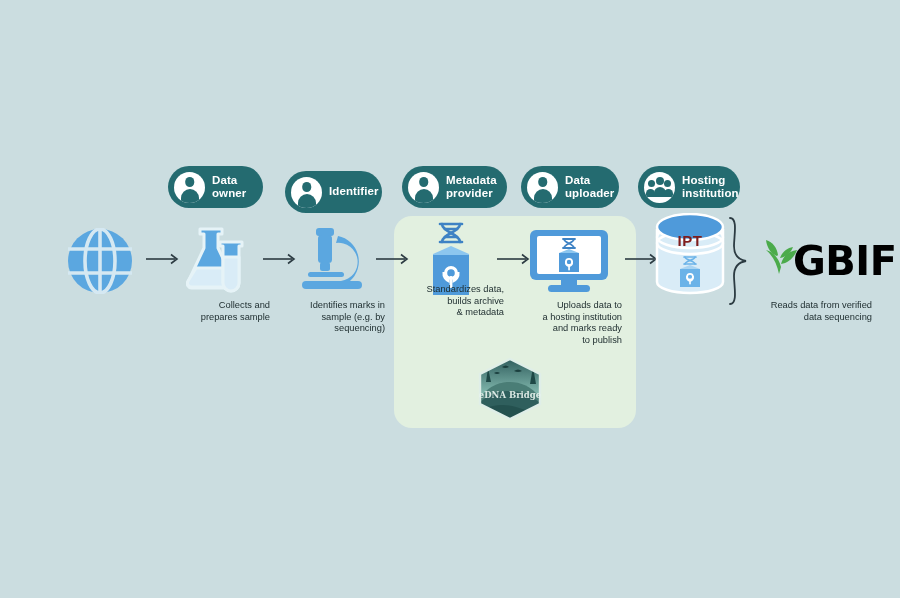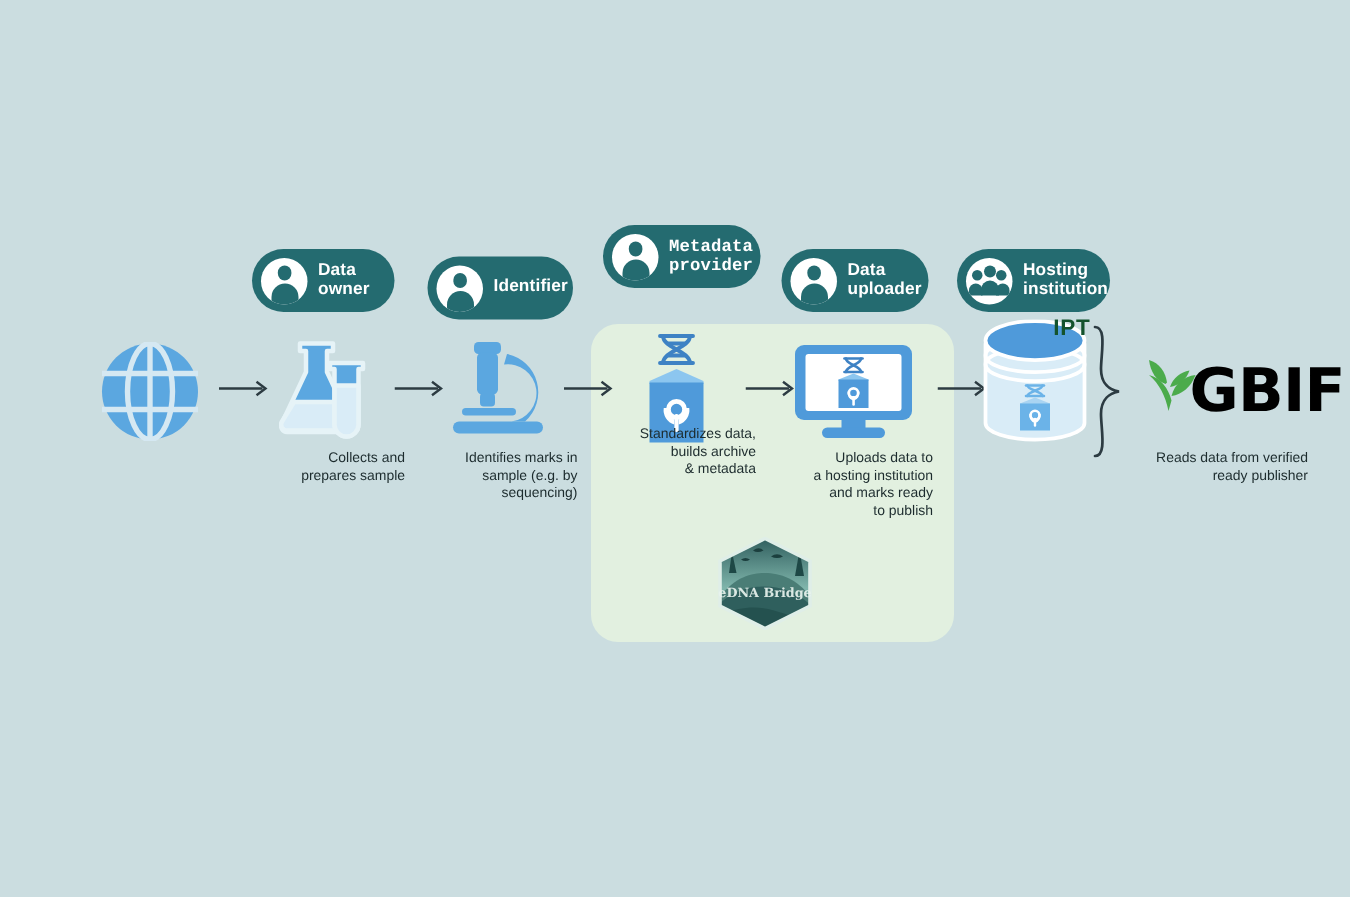--- a/index.html
+++ b/index.html
@@ -120,21 +120,21 @@
     <div class="avatar single"></div>
     <div class="pill-label">Data
 owner</div>
   </div>
 
   <div class="pill" style="left:285px; top:171px; width:97px;">
     <div class="avatar single"></div>
     <div class="pill-label">Identifier</div>
   </div>
 
-  <div class="pill" style="left:402px; top:150px; width:105px;font-family:Liberation Mono, monospace;">
+  <div class="pill" style="left:402px; top:166px; width:105px;">
     <div class="avatar single"></div>
     <div class="pill-label">Metadata
 provider</div>
   </div>
 
   <div class="pill" style="left:521px; top:166px; width:98px;">
     <div class="avatar single"></div>
     <div class="pill-label">Data
 uploader</div>
   </div>
@@ -288,21 +288,21 @@
       <path d="M27 56 L37 52 L47 56 L47 57 L27 57 Z" fill="#a9d4f2"></path>
       <rect x="27" y="56" width="20" height="18" fill="#6bb3e8"></rect>
       <g fill="#ffffff">
         <path d="M37 60 a3.8 3.8 0 0 1 3.8 3.8 a3.8 3.8 0 0 1 -3.8 3.8 a3.8 3.8 0 0 1 -3.8 -3.8 a3.8 3.8 0 0 1 3.8 -3.8 z m0 1.7 a2.1 2.1 0 0 0 0 4.2 a2.1 2.1 0 0 0 0 -4.2 z"></path>
         <rect x="36.2" y="65.5" width="1.6" height="6" rx=".8"></rect>
         <path d="M33.2 63 a5.3 5.3 0 0 0 3.6 5.9 l0 -1.8 a3.6 3.6 0 0 1 -2.2 -4.1 z"></path>
         <path d="M40.8 63 a5.3 5.3 0 0 1 -3.6 5.9 l0 -1.8 a3.6 3.6 0 0 0 2.2 -4.1 z"></path>
       </g>
     </svg>
   </div>
-  <div style="position:absolute; left:653px; top:210px; width:74px; text-align:right; color:#14532d; font-size:15px; font-weight:bold; letter-spacing:.5px;">IPT</div>
+  <div style="position:absolute; left:653px; top:232px; width:74px; text-align:center; color:#7f1d1d; font-size:15px; font-weight:bold; letter-spacing:.5px;">IPT</div>
 
   <div class="icon-wrap" style="left:726px; top:216px;">
     <svg width="30" height="90" viewBox="0 0 30 90">
       <path d="M4 2 C12 2 8 20 8 30 C8 40 14 44 20 45 C14 46 8 50 8 60 C8 70 12 88 4 88" fill="none" stroke="#2c3b42" stroke-width="1.8" stroke-linecap="round"></path>
     </svg>
   </div>
 
   <div class="icon-wrap" style="left:762px; top:234px;">
     <svg width="36" height="42" viewBox="0 0 36 42">
       <g fill="#4bab4b">
@@ -350,15 +350,15 @@
 sample (e.g. by
 sequencing)</div>
   <div class="caption" style="left:399px; top:284px; width:105px;">Standardizes data,
 builds archive
 &amp; metadata</div>
   <div class="caption" style="left:518px; top:300px; width:104px;">Uploads data to
 a hosting institution
 and marks ready
 to publish</div>
   <div class="caption" style="left:742px; top:300px; width:130px;">Reads data from verified
-ready publisher</div>
+data sequencing</div>
 
 </div>
 
 </body></html>

